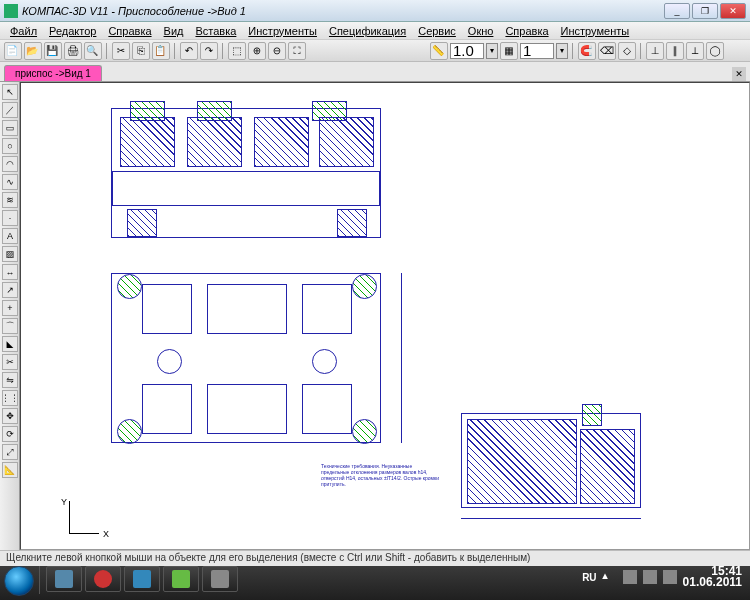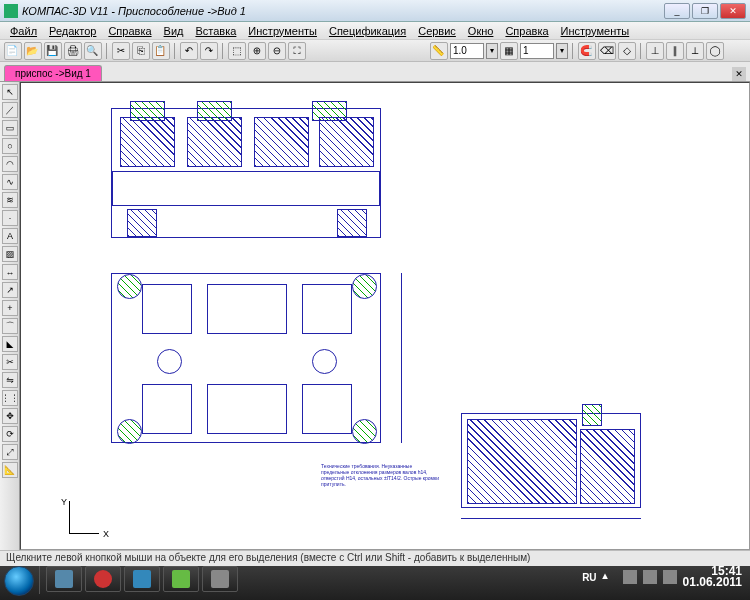--- a/index.html
+++ b/index.html
@@ -11,21 +11,21 @@
 .winbtns { display: flex; gap: 2px; }
 .winbtn { width: 26px; height: 16px; background: linear-gradient(#eef, #cde); border: 1px solid #89a; border-radius: 2px; display: flex; align-items: center; justify-content: center; font-size: 9px; }
 .winbtn.close { background: linear-gradient(#e66, #c33); color: #fff; }
 
 .menubar { height: 18px; background: linear-gradient(#f4f4f4, #e0e0e0); display: flex; align-items: center; padding: 0 4px; border-bottom: 1px solid #ccc; }
 .menubar span { padding: 0 6px; font-size: 11px; text-decoration: underline; color: #000; cursor: default; }
 
 .toolbar { height: 22px; background: linear-gradient(#f0f0f0, #d8d8d8); display: flex; align-items: center; padding: 0 4px; gap: 2px; border-bottom: 1px solid #bbb; }
 .tbtn { width: 18px; height: 18px; background: #e8e8e8; border: 1px solid #aaa; border-radius: 2px; display: flex; align-items: center; justify-content: center; font-size: 10px; }
 .tsep { width: 2px; height: 16px; border-left: 1px solid #999; margin: 0 2px; }
-.tinput { width: 34px; height: 16px; border: 1px solid #888; background: #fff; font-size: 10px; padding: 0 2px; }
+.tinput { width: 34px; height: 16px; border: 1px solid #888; background: #fff; font-size: 15px; padding: 0 2px; }
 .tarrow { width: 12px; height: 16px; background: #ddd; border: 1px solid #888; font-size: 8px; display: flex; align-items: center; justify-content: center; }
 
 .tabbar { height: 20px; background: #e8e8e8; display: flex; align-items: flex-end; padding: 0 4px; border-bottom: 1px solid #999; }
 .tab { padding: 2px 10px; font-size: 10px; border: 1px solid #999; border-bottom: none; margin-right: 2px; border-radius: 3px 3px 0 0; }
 .tab.red { background: #f5b; }
 .tab.yellow { background: #fd5; }
 .tab.green { background: #8d4; }
 .tabclose { margin-left: auto; width: 14px; height: 14px; background: #ccc; font-size: 9px; display: flex; align-items: center; justify-content: center; }
 
 .workarea { display: flex; height: 468px; background: #888; }

